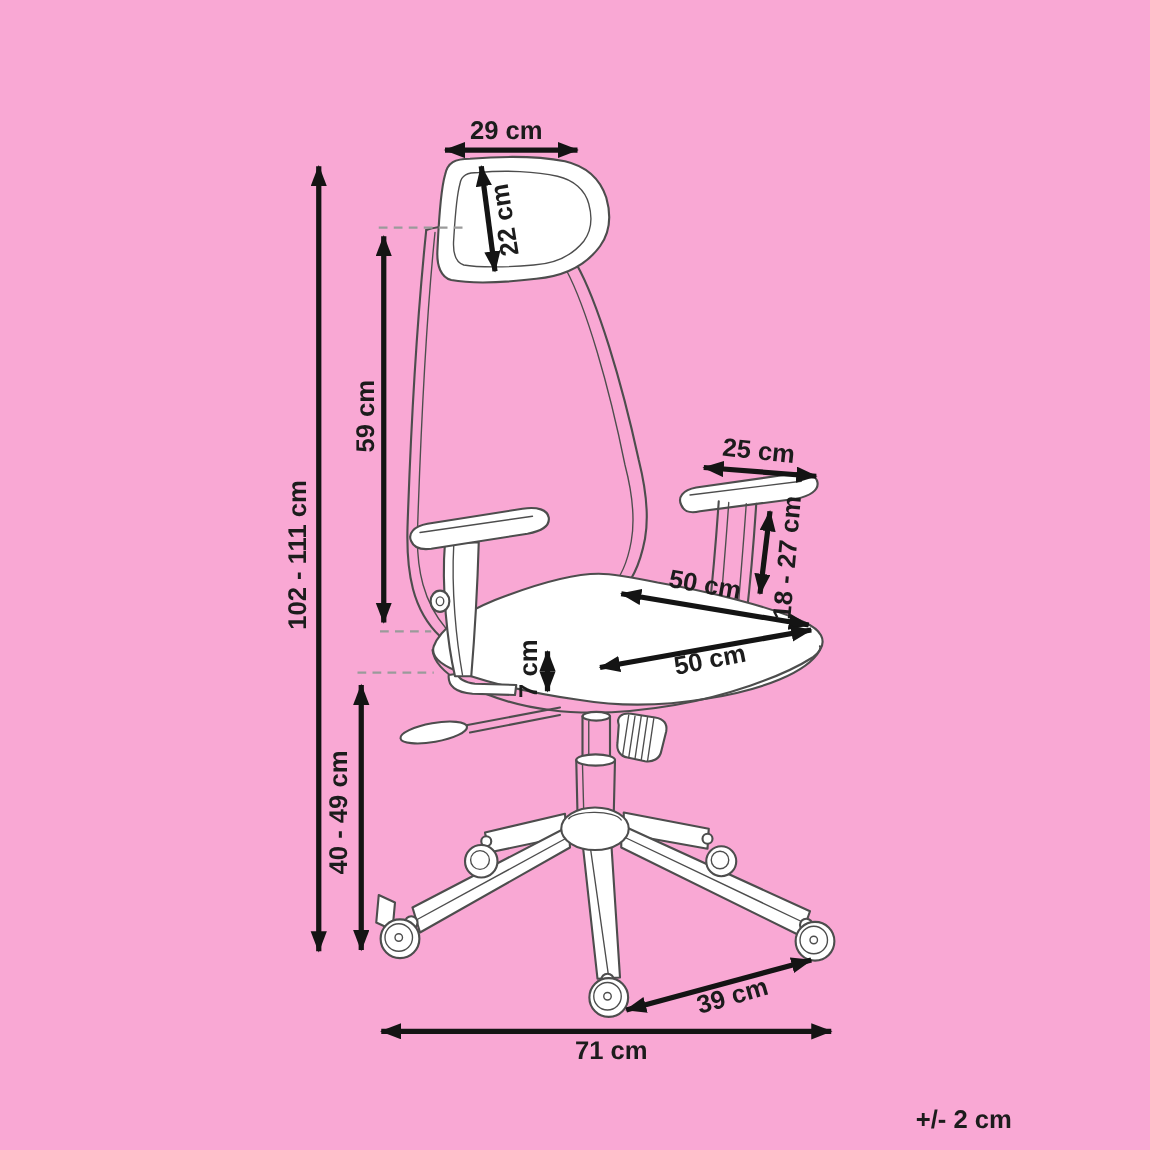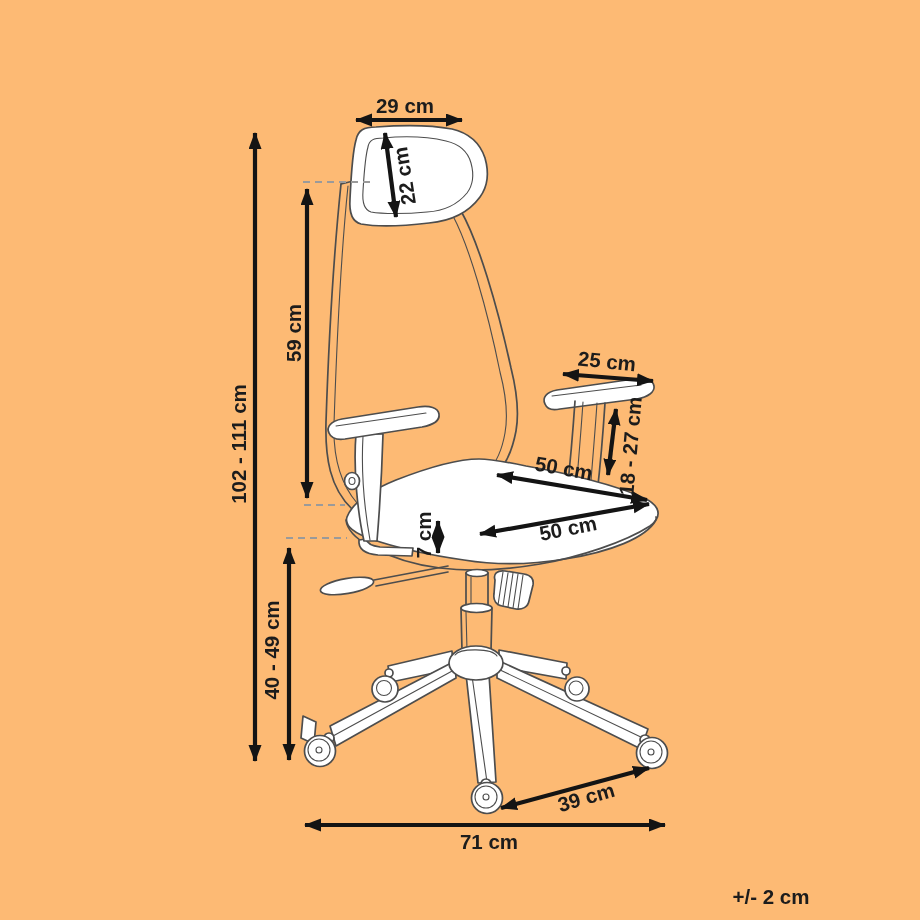--- a/index.html
+++ b/index.html
@@ -1,16 +1,16 @@
 <!DOCTYPE html>
 <html><head>
 <meta charset="utf-8">
 <style>
   html,body{margin:0;padding:0;background:#ffffff;}
-  .canvas{position:relative;width:920px;height:920px;background:#fdba74;overflow:hidden;}
+  .canvas{position:relative;width:920px;height:920px;background:#f9a8d4;overflow:hidden;}
   svg{display:block;}
   
   .cl  {fill:none;stroke:#4d4d4d;stroke-width:1.7;stroke-linecap:round;stroke-linejoin:round;}
   .clf {fill:#ffffff;stroke:#4d4d4d;stroke-width:1.7;stroke-linecap:round;stroke-linejoin:round;}
   .thin{stroke-width:1.1;}
   
   .dim {fill:none;stroke:#141414;stroke-width:4.2;}
   .dash{fill:none;stroke:#9a9a9a;stroke-width:1.8;stroke-dasharray:7 5;}
   text{font-family:"Liberation Sans","DejaVu Sans",sans-serif;font-weight:700;
        font-size:20.5px;fill:#1c1c1c;}

